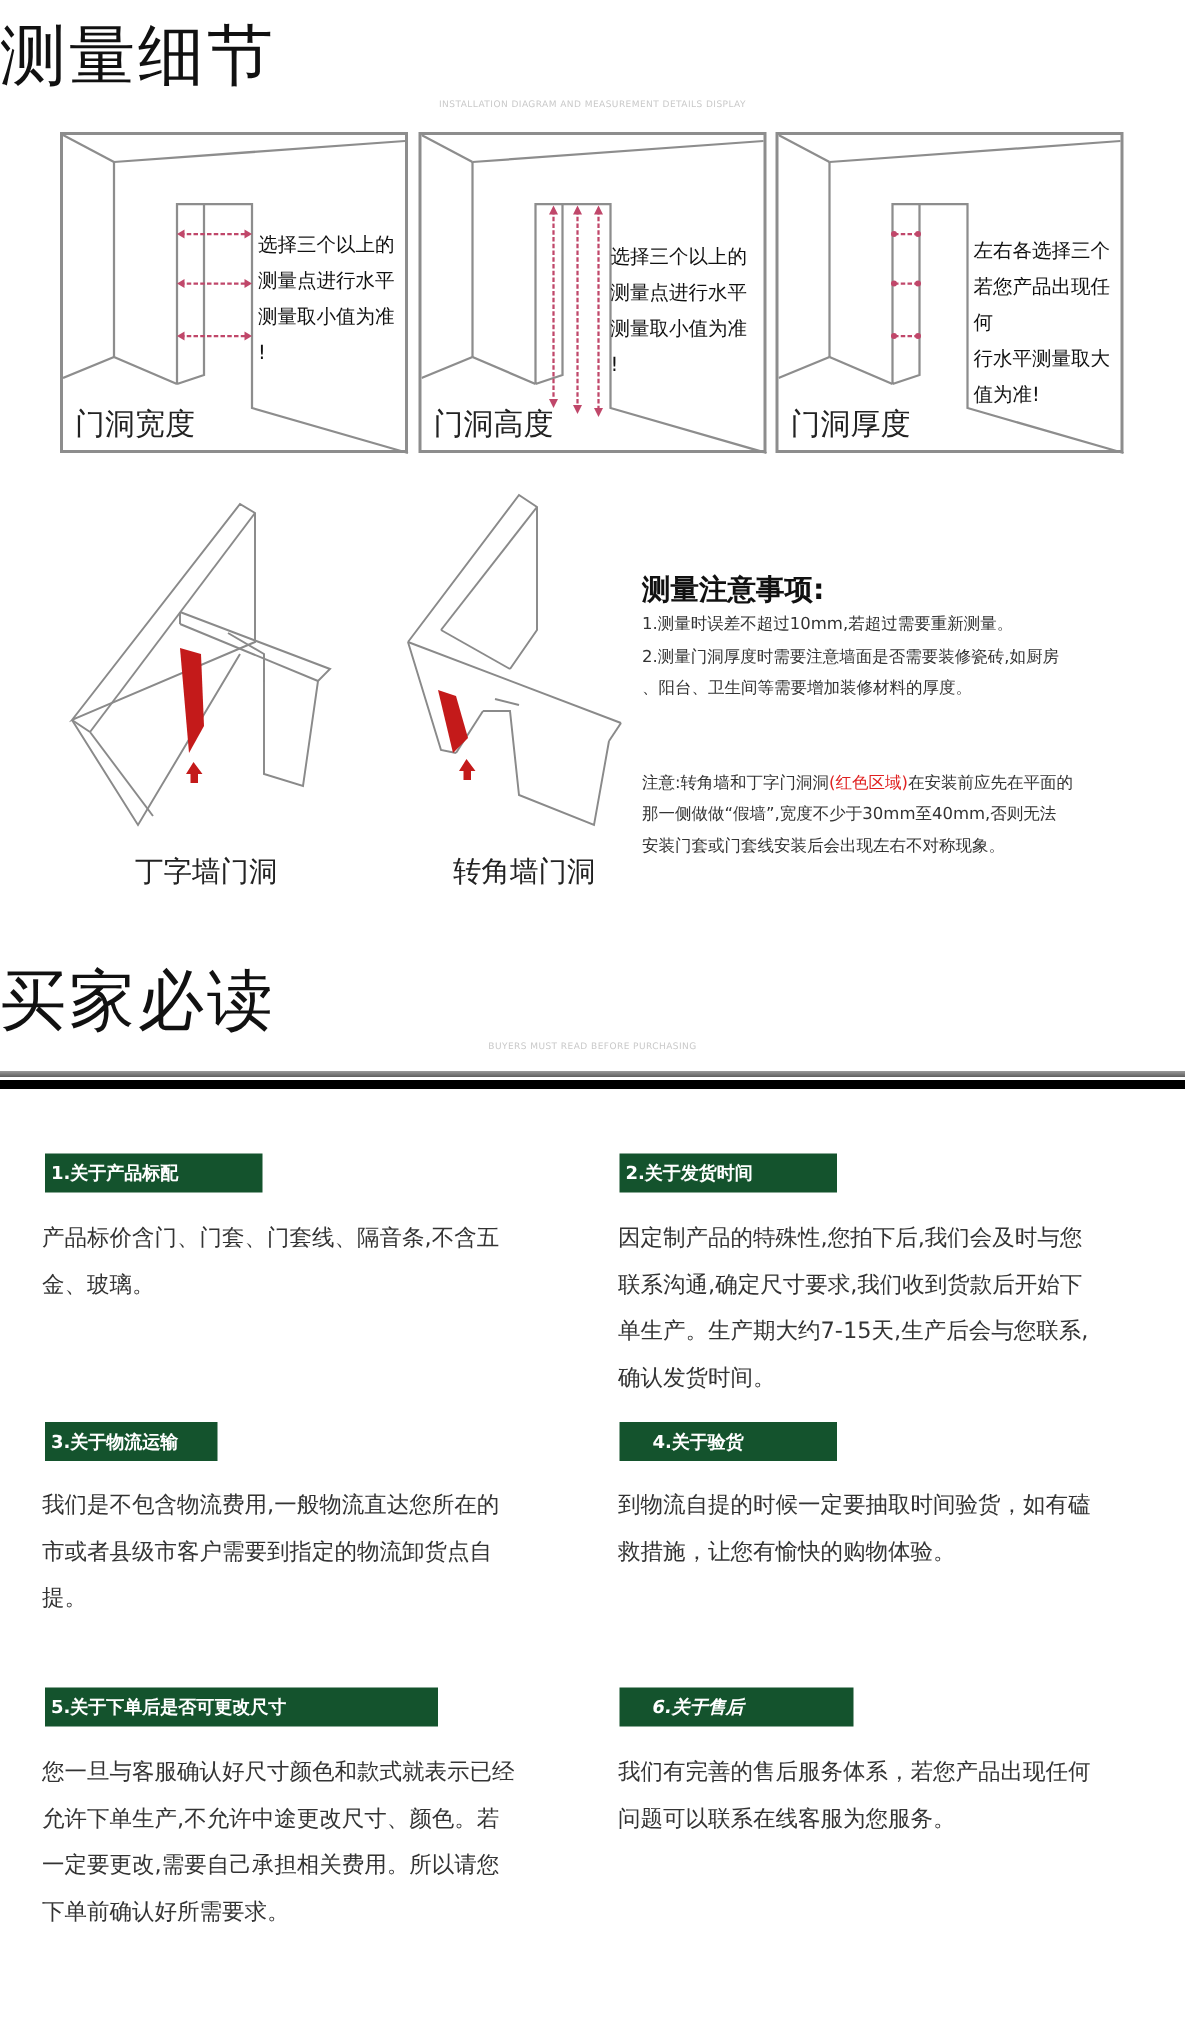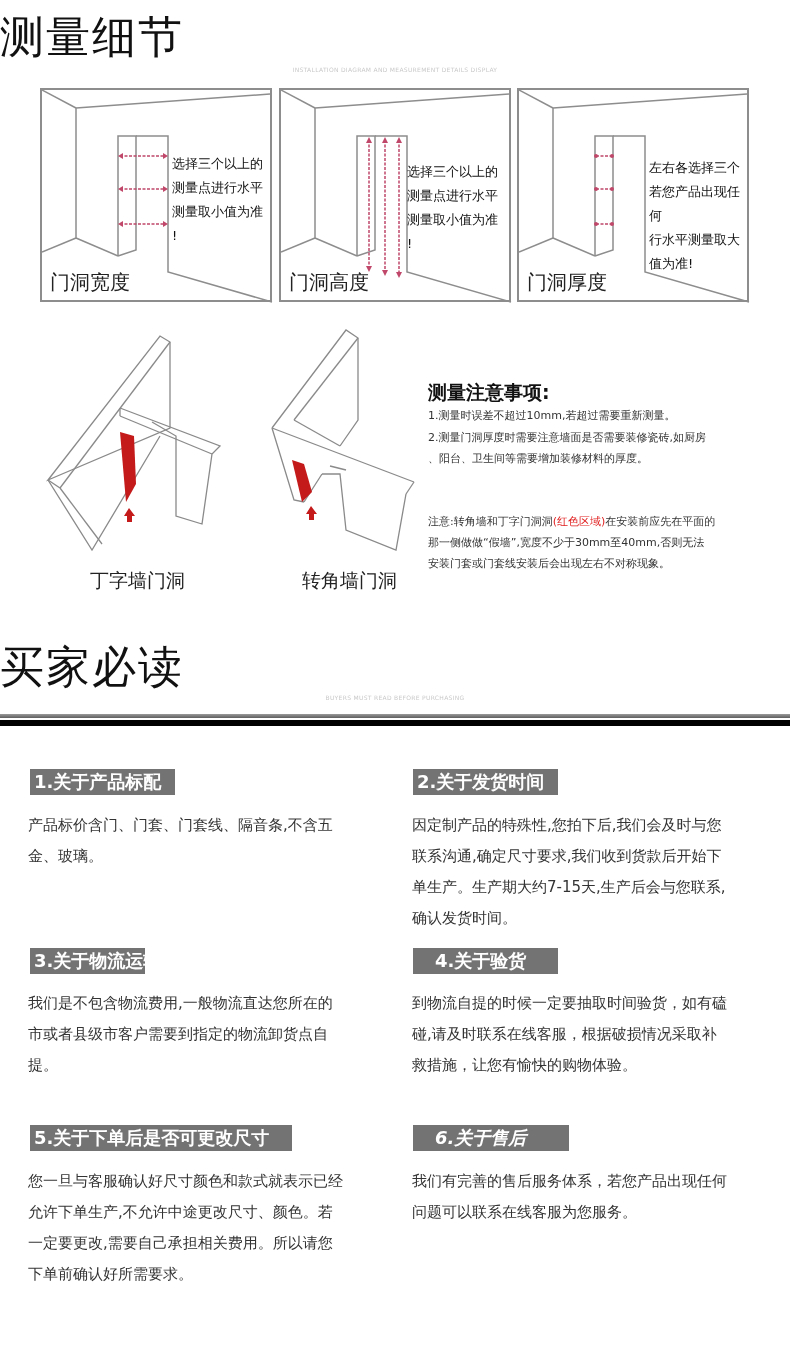--- a/index.html
+++ b/index.html
@@ -11,21 +11,21 @@
   .panel svg { position: absolute; left: 0; top: 0; }
   .panel-note { position: absolute; font-size: 13px; line-height: 24px; color: #111; }
   .panel-label { position: absolute; left: 8px; bottom: 4px; font-size: 20px; color: #222; }
   .notes-title { position: absolute; left: 428px; top: 380px; font-size: 19px; font-weight: bold; color: #111; }
   .notes-line { position: absolute; left: 428px; font-size: 11px; color: #333; }
   .attn { position: absolute; left: 428px; font-size: 11px; color: #333; white-space: nowrap; }
   .red { color: #e02020; }
   .caption { position: absolute; font-size: 19px; color: #222; }
   .rule-gray { position: absolute; left: 0; top: 714px; width: 790px; height: 4px; background: linear-gradient(#9a9a9a, #5e5e5e); }
   .rule-black { position: absolute; left: 0; top: 720px; width: 790px; height: 6px; background: #000; }
-  .sec-head { position: absolute; height: 26px; background: #737373; color: #fff; font-size: 18px; font-weight: bold; line-height: 26px; padding-left: 4px; white-space: nowrap; }
+  .sec-head { position: absolute; height: 26px; background: #14532d; color: #fff; font-size: 12px; font-weight: bold; line-height: 26px; padding-left: 4px; white-space: nowrap; }
   .sec-body { position: absolute; width: 360px; font-size: 15px; line-height: 31px; color: #333; }
 </style>
 </head>
 <body>
 
 <div class="title-big" style="top:8px;">测量细节</div>
 <div class="title-sub" style="top:66px;">INSTALLATION DIAGRAM AND MEASUREMENT DETAILS DISPLAY</div>
 
 <div class="panel" style="left:40px;">
   <svg width="232" height="214">
@@ -195,21 +195,20 @@
 <div class="sec-head" style="left:30px; top:948px; width:115px;">3.关于物流运输</div>
 <div class="sec-body" style="left:28px; top:988px;">
   <div>我们是不包含物流费用,一般物流直达您所在的</div>
   <div>市或者县级市客户需要到指定的物流卸货点自</div>
   <div>提。</div>
 </div>
 
 <div class="sec-head" style="left:413px; top:948px; width:145px; padding-left:22px;">4.关于验货</div>
 <div class="sec-body" style="left:412px; top:988px;">
   <div>到物流自提的时候一定要抽取时间验货，如有磕</div>
-  <div>碰,请及时联系在线客服，根据破损情况采取补</div>
   <div>救措施，让您有愉快的购物体验。</div>
 </div>
 
 <div class="sec-head" style="left:30px; top:1125px; width:262px;">5.关于下单后是否可更改尺寸</div>
 <div class="sec-body" style="left:28px; top:1166px;">
   <div>您一旦与客服确认好尺寸颜色和款式就表示已经</div>
   <div>允许下单生产,不允许中途更改尺寸、颜色。若</div>
   <div>一定要更改,需要自己承担相关费用。所以请您</div>
   <div>下单前确认好所需要求。</div>
 </div>

